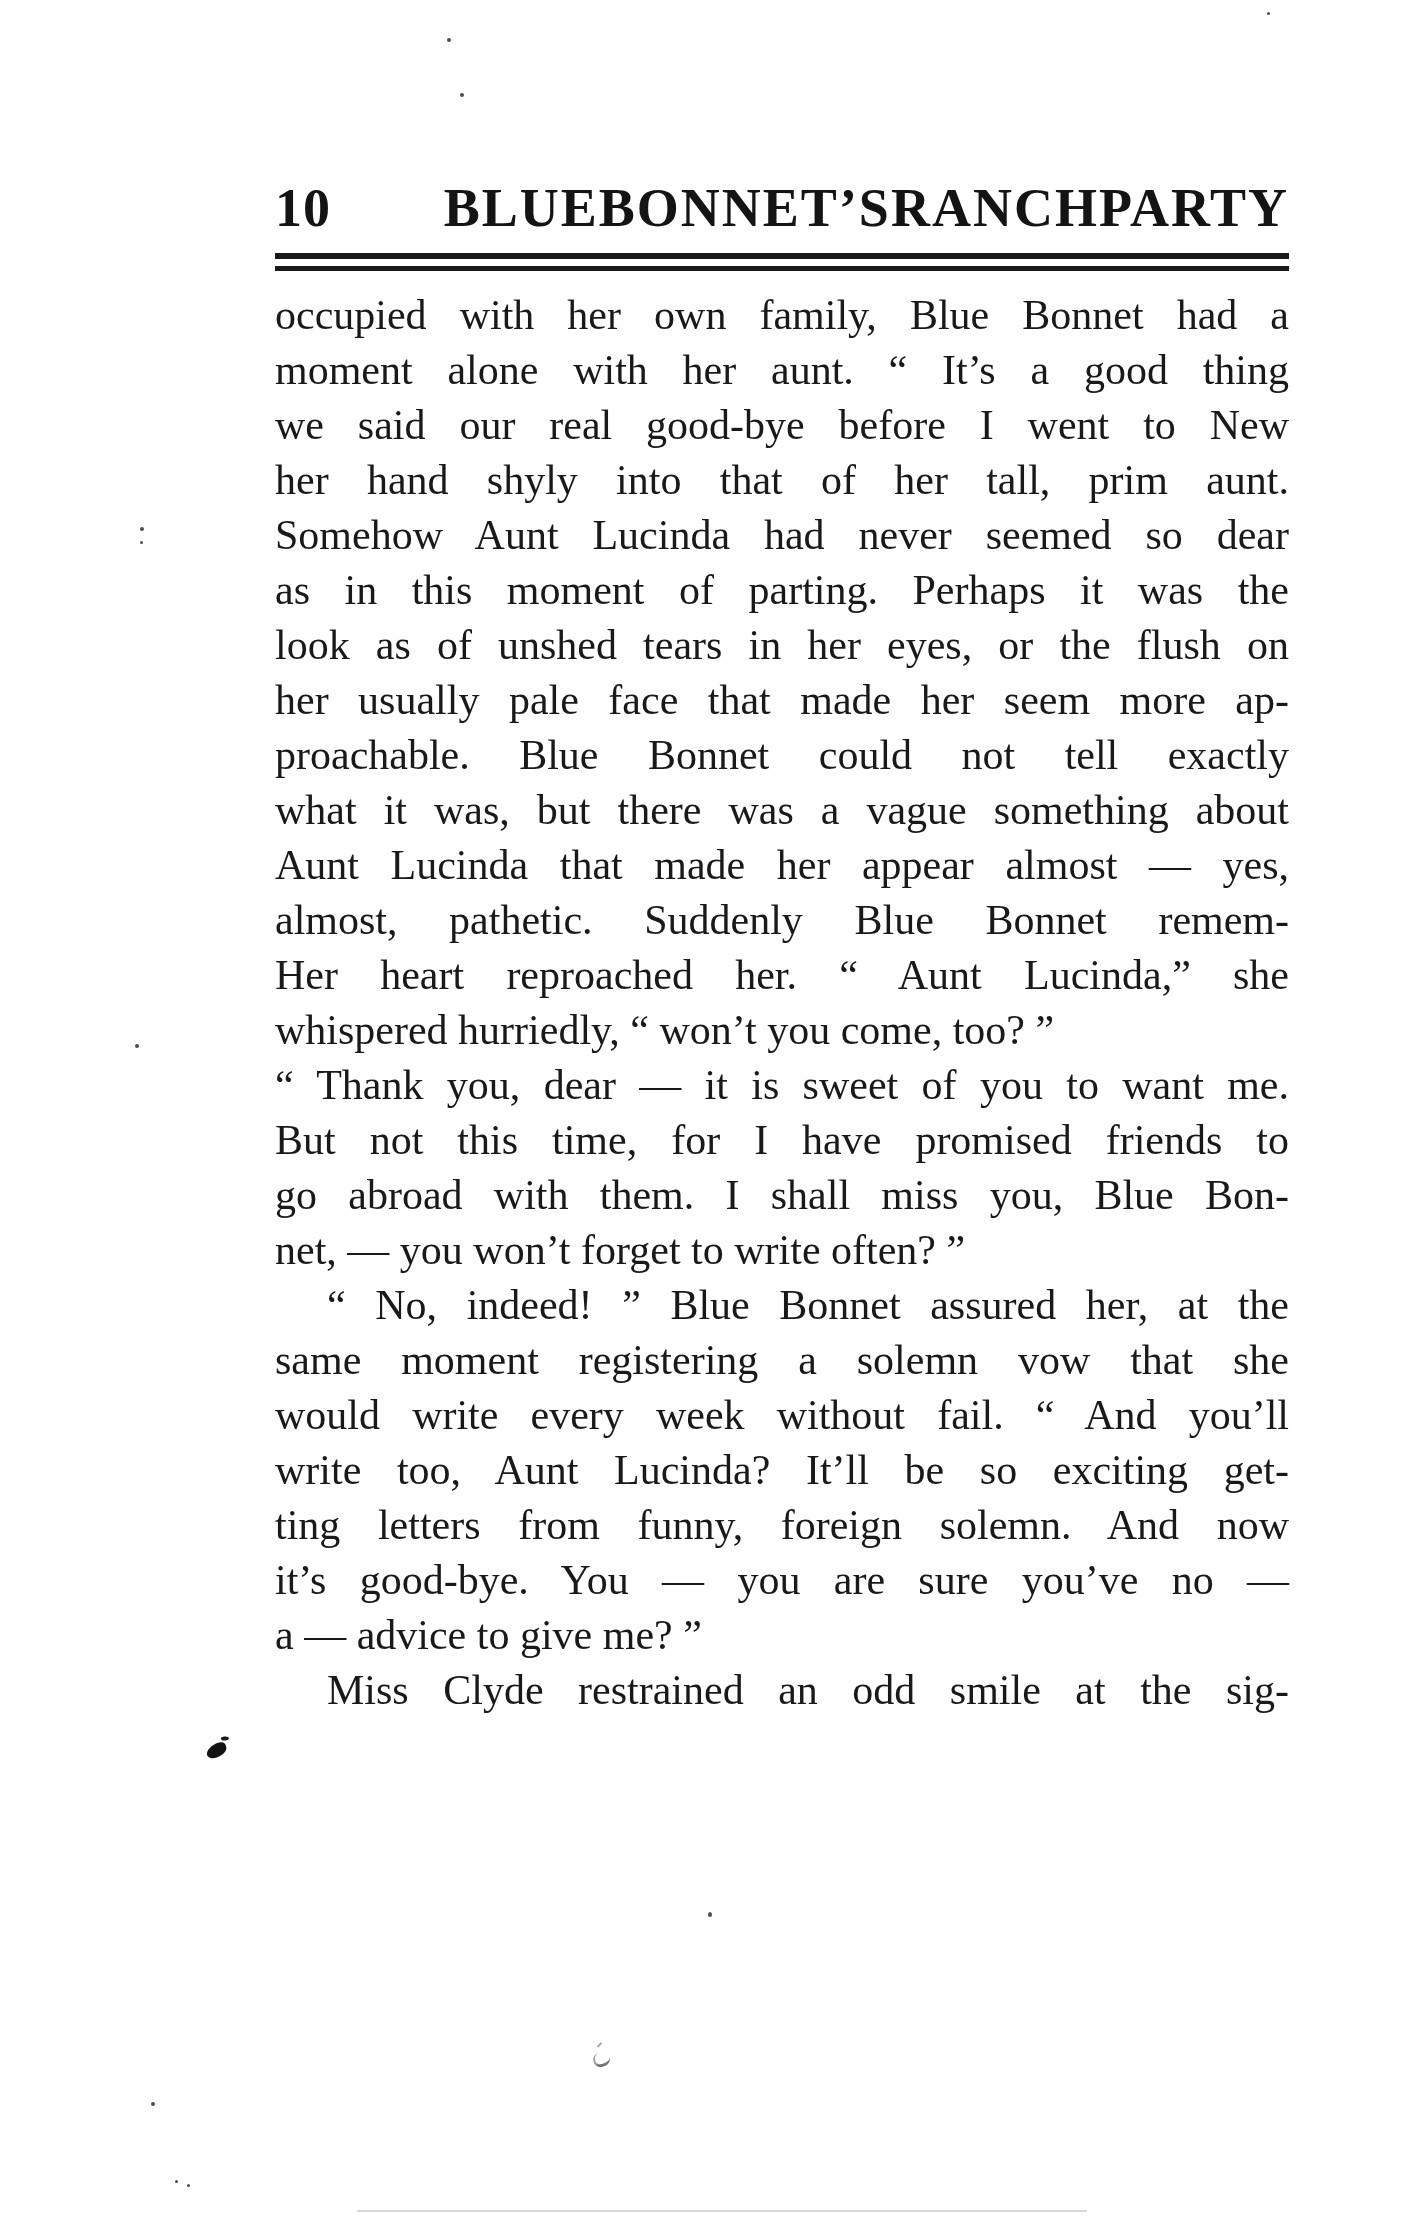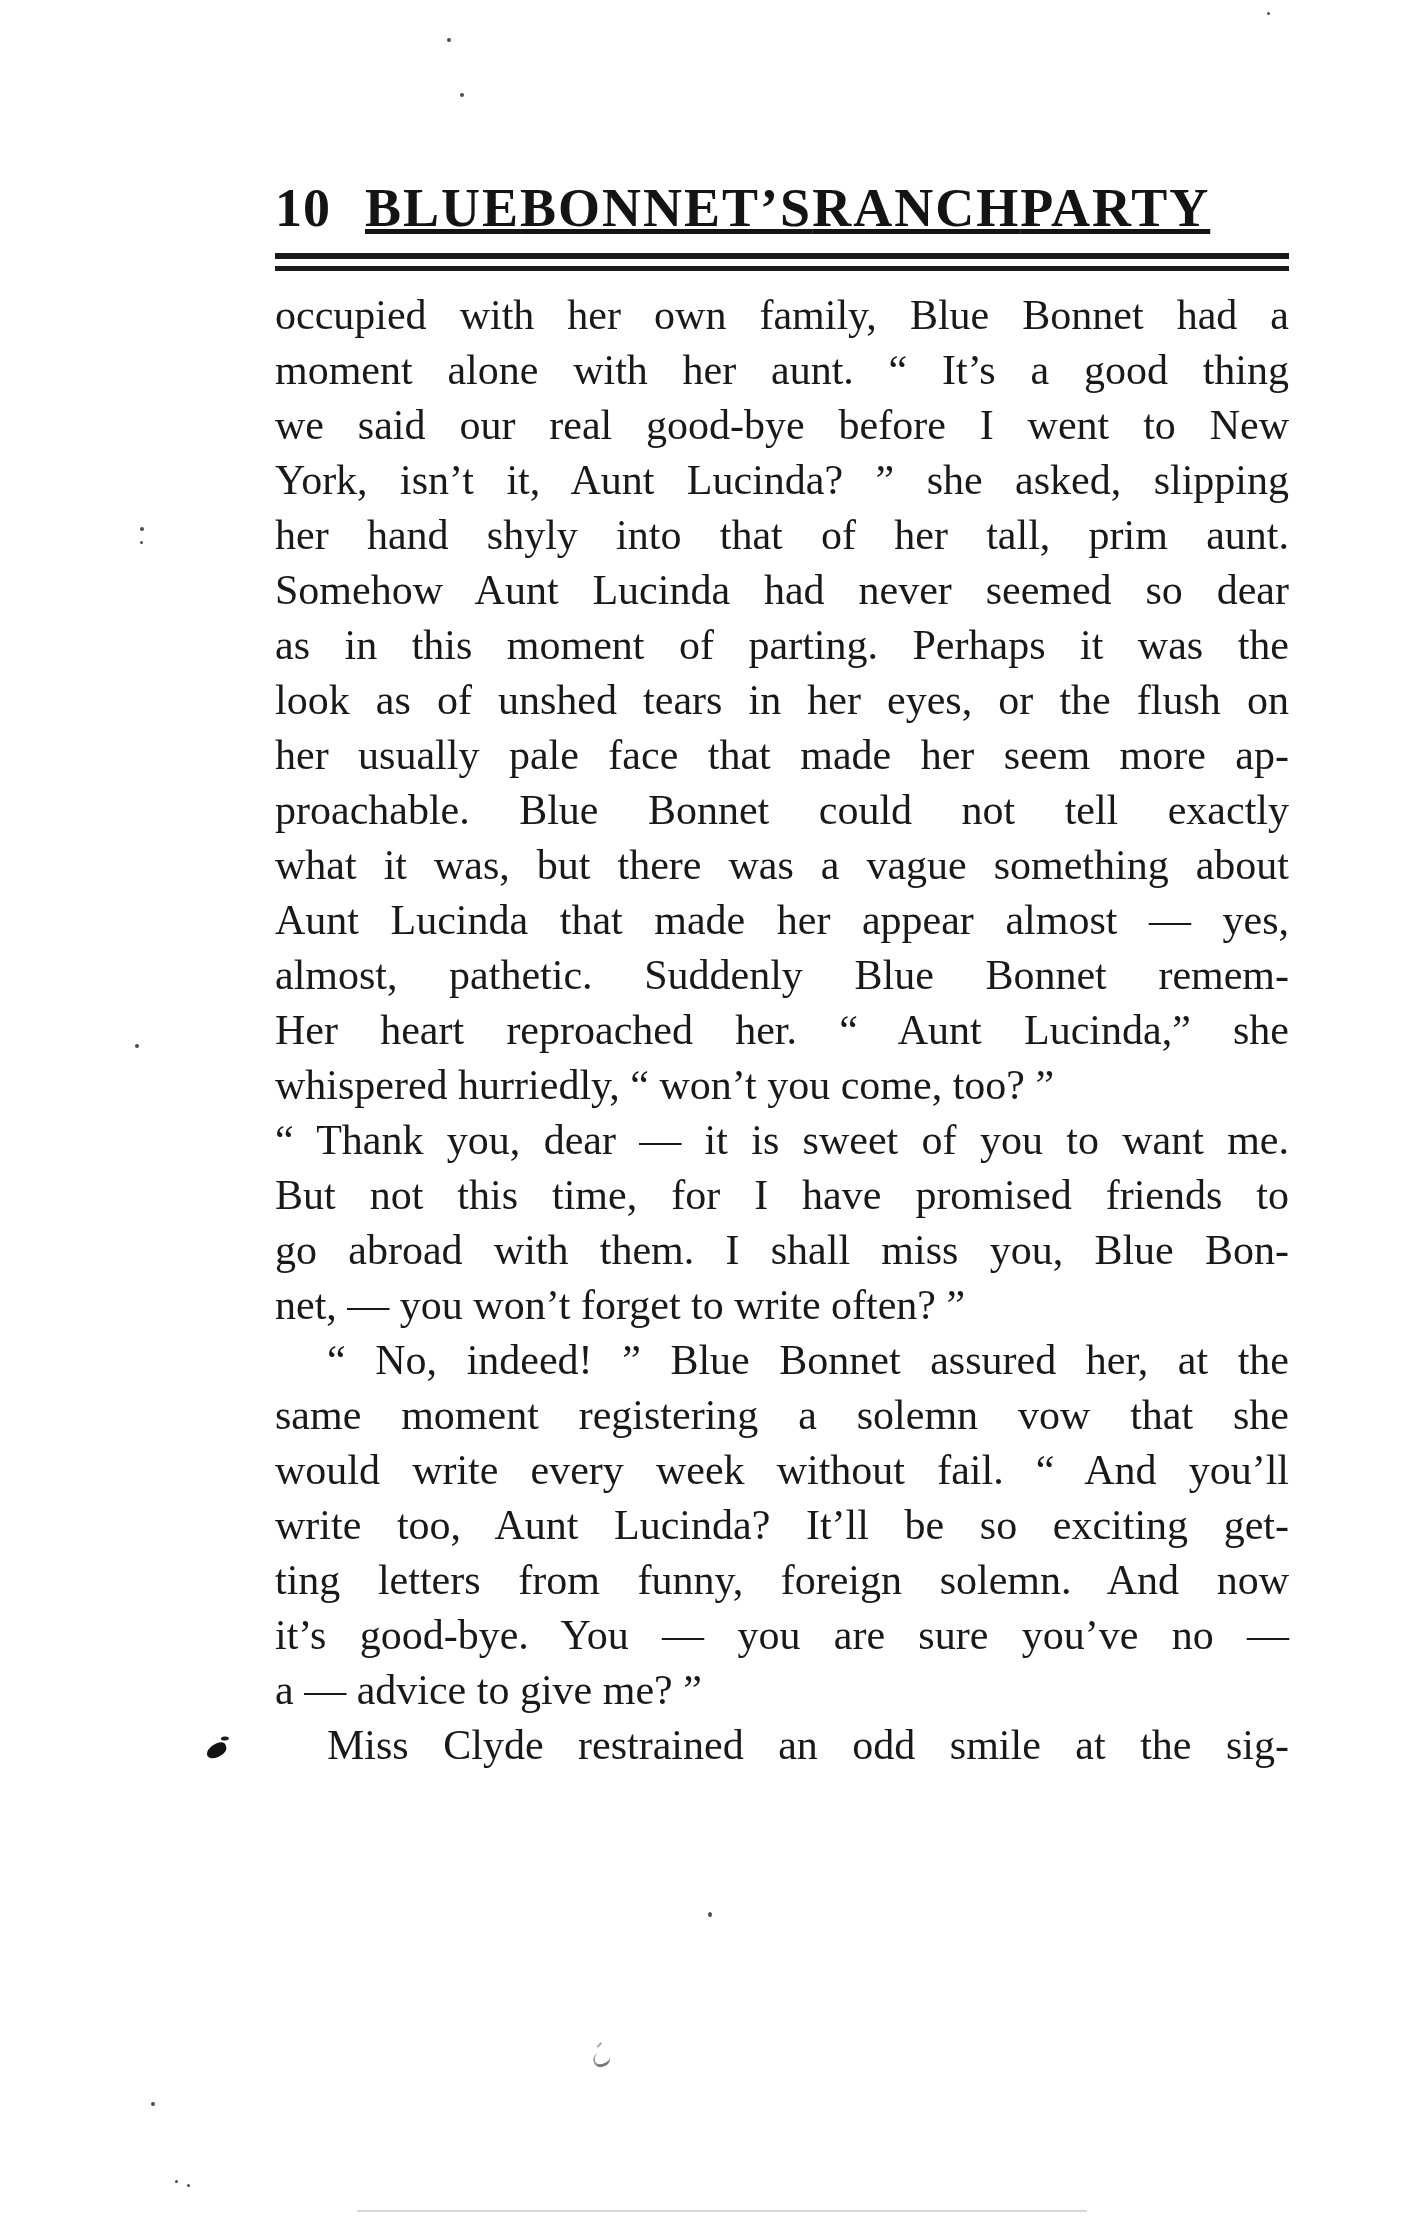--- a/index.html
+++ b/index.html
@@ -30,23 +30,22 @@
     font-size: 54px;
     line-height: 1;
     color: #141414;
     white-space: nowrap;
   }
   .pagenum { flex: 0 0 auto; letter-spacing: 1px; }
   .title {
     flex: 1 1 auto;
     margin-left: 34px;
     display: flex;
-    justify-content: flex-start;
+    justify-content: flex-end;
     letter-spacing: 2px;
-    text-decoration: underline;
   }
   .rule {
     position: absolute;
     left: 248px;
     top: 253px;
     width: 1014px;
     height: 7px;
     border-top: 6px solid #1a1a1a;
     border-bottom: 5px solid #1a1a1a;
   }
@@ -144,21 +143,20 @@
       <span>PARTY</span>
     </span>
   </div>
 
   <div class="rule"></div>
 
   <div class="bodytext">
     <div class="line">occupied with her own family, Blue Bonnet had a</div>
     <div class="line">moment alone with her aunt.  “ It’s a good thing</div>
     <div class="line">we said our real good-bye before I went to New</div>
-    <div class="line">York, isn’t it, Aunt Lucinda? ” she asked, slipping</div>
     <div class="line">her hand shyly into that of her tall, prim aunt.</div>
     <div class="line">Somehow Aunt Lucinda had never seemed so dear</div>
     <div class="line">as in this moment of parting.  Perhaps it was the</div>
     <div class="line">look as of unshed tears in her eyes, or the flush on</div>
     <div class="line">her usually pale face that made her seem more ap-</div>
     <div class="line">proachable.  Blue Bonnet could not tell exactly</div>
     <div class="line">what it was, but there was a vague something about</div>
     <div class="line">Aunt Lucinda that made her appear almost — yes,</div>
     <div class="line">almost, pathetic.  Suddenly Blue Bonnet remem-</div>
     <div class="line">Her heart reproached her.  “ Aunt Lucinda,” she</div>

